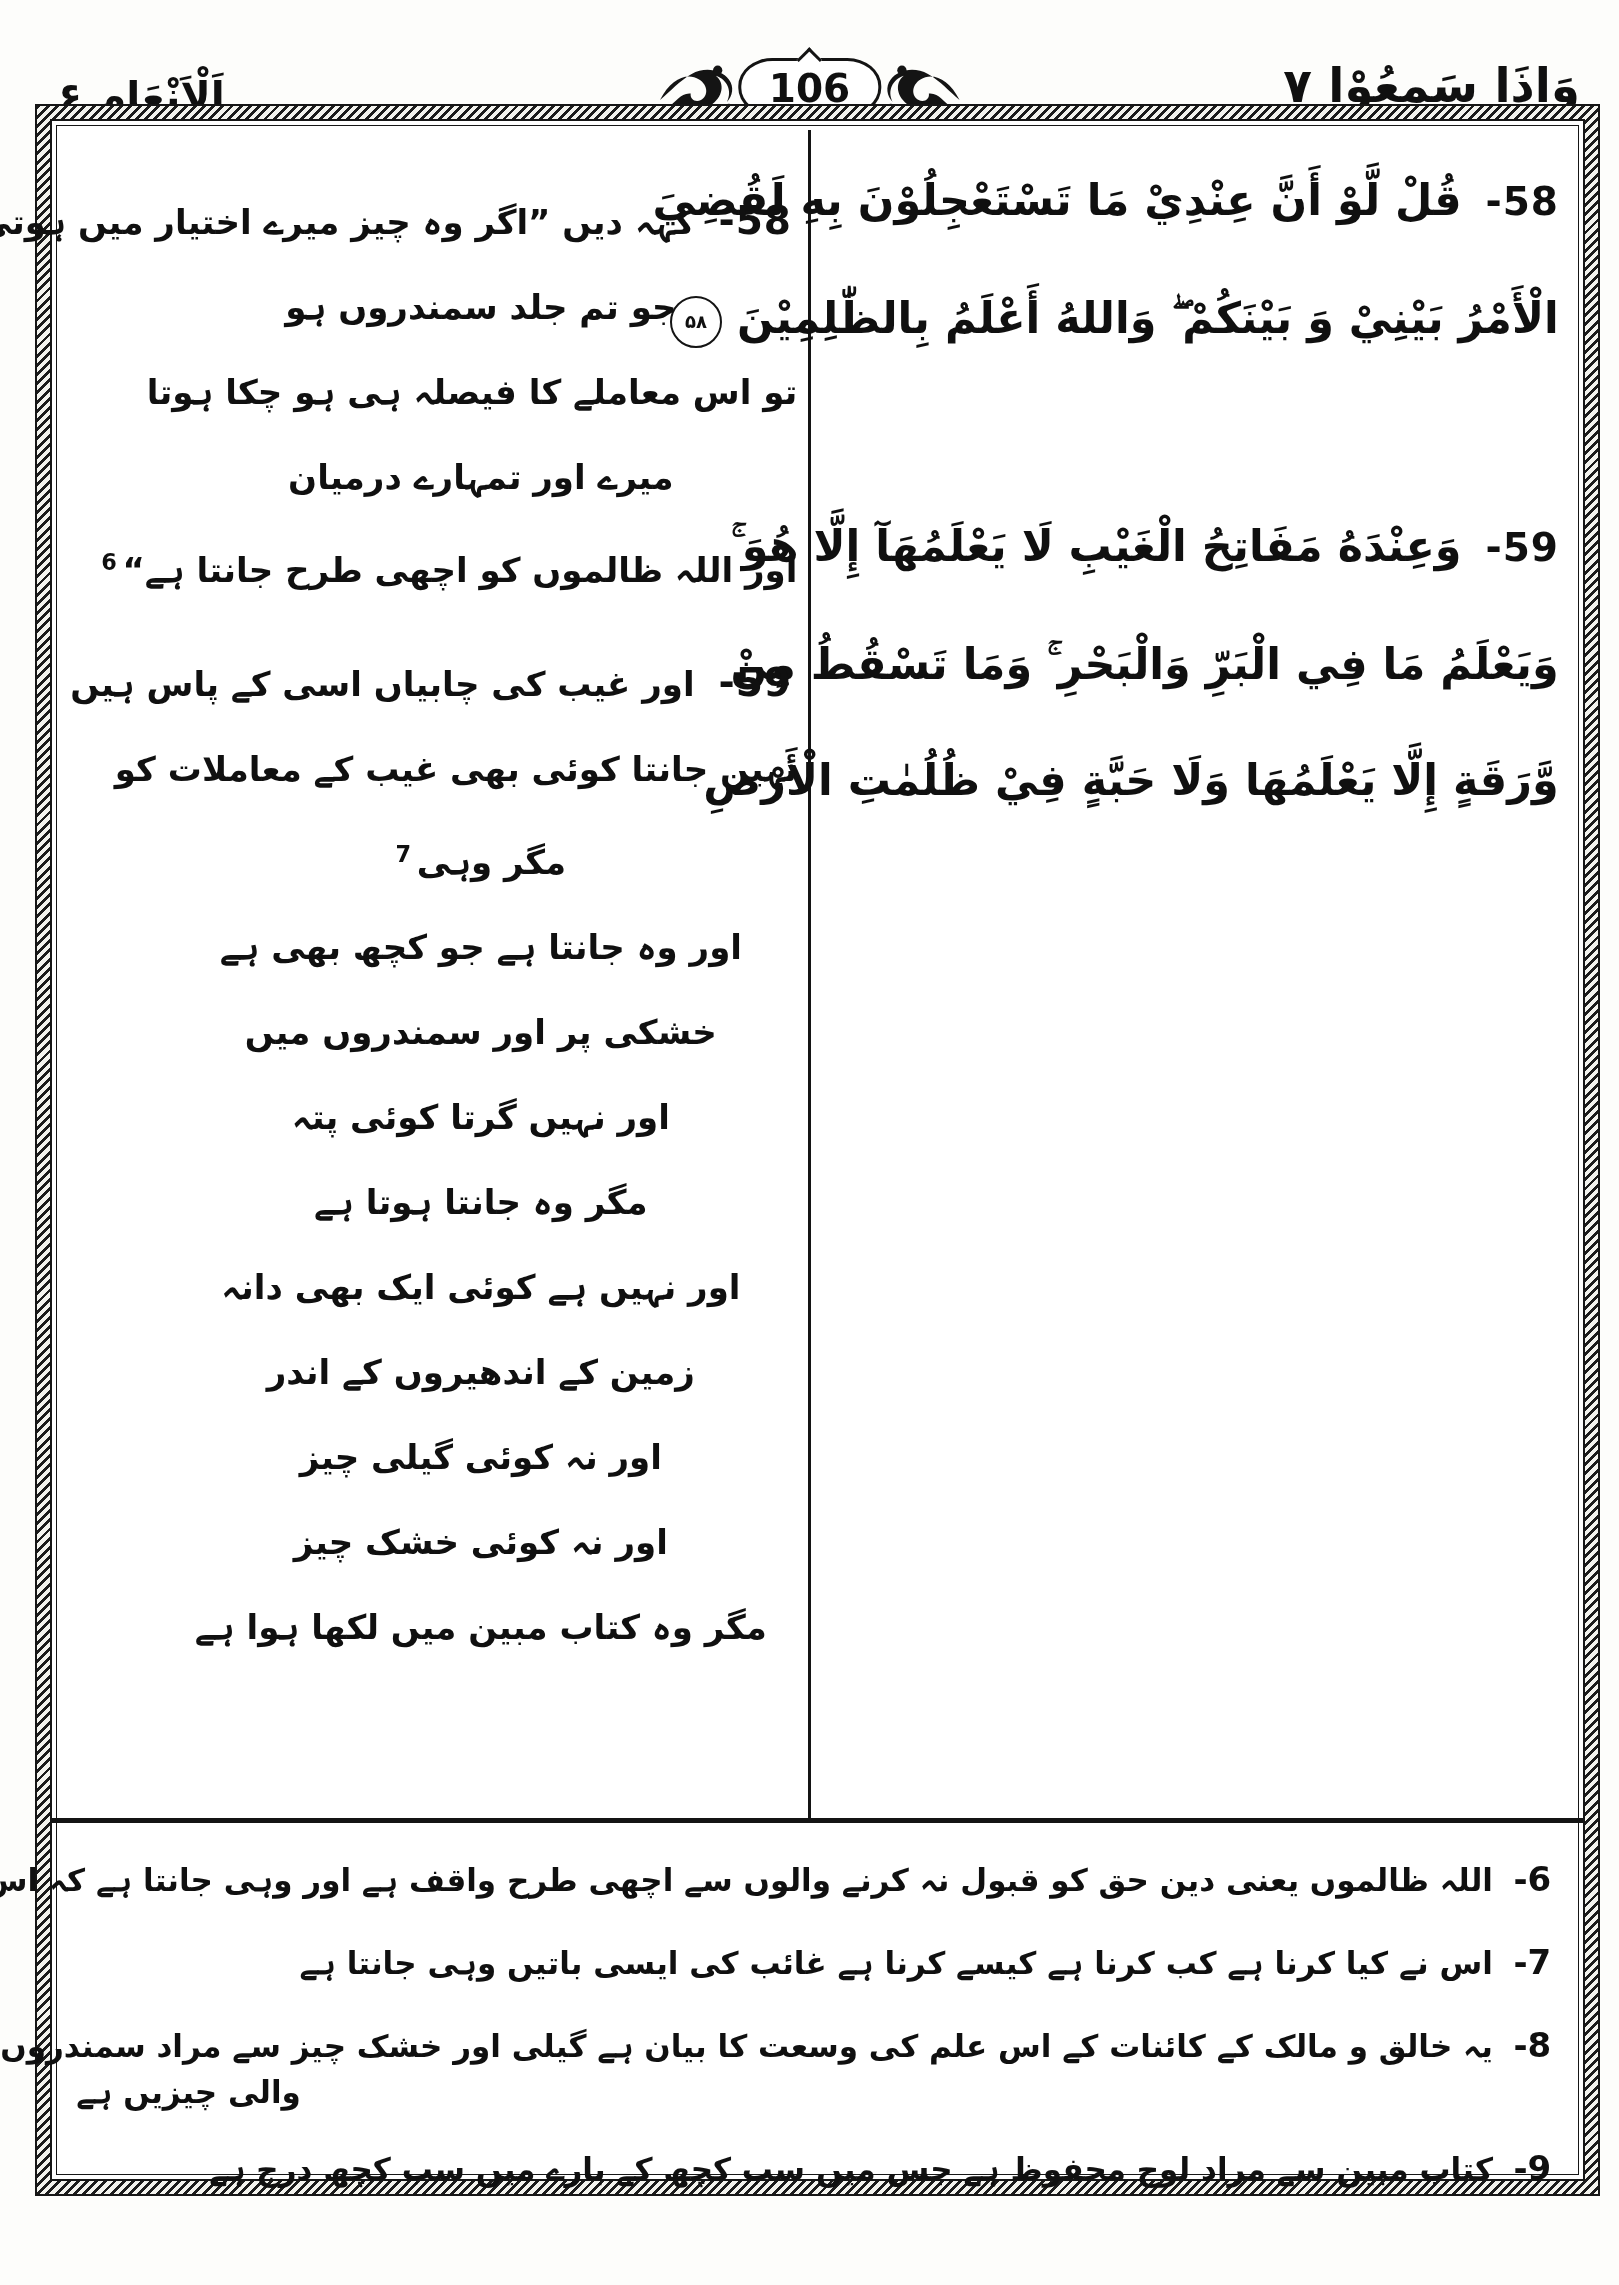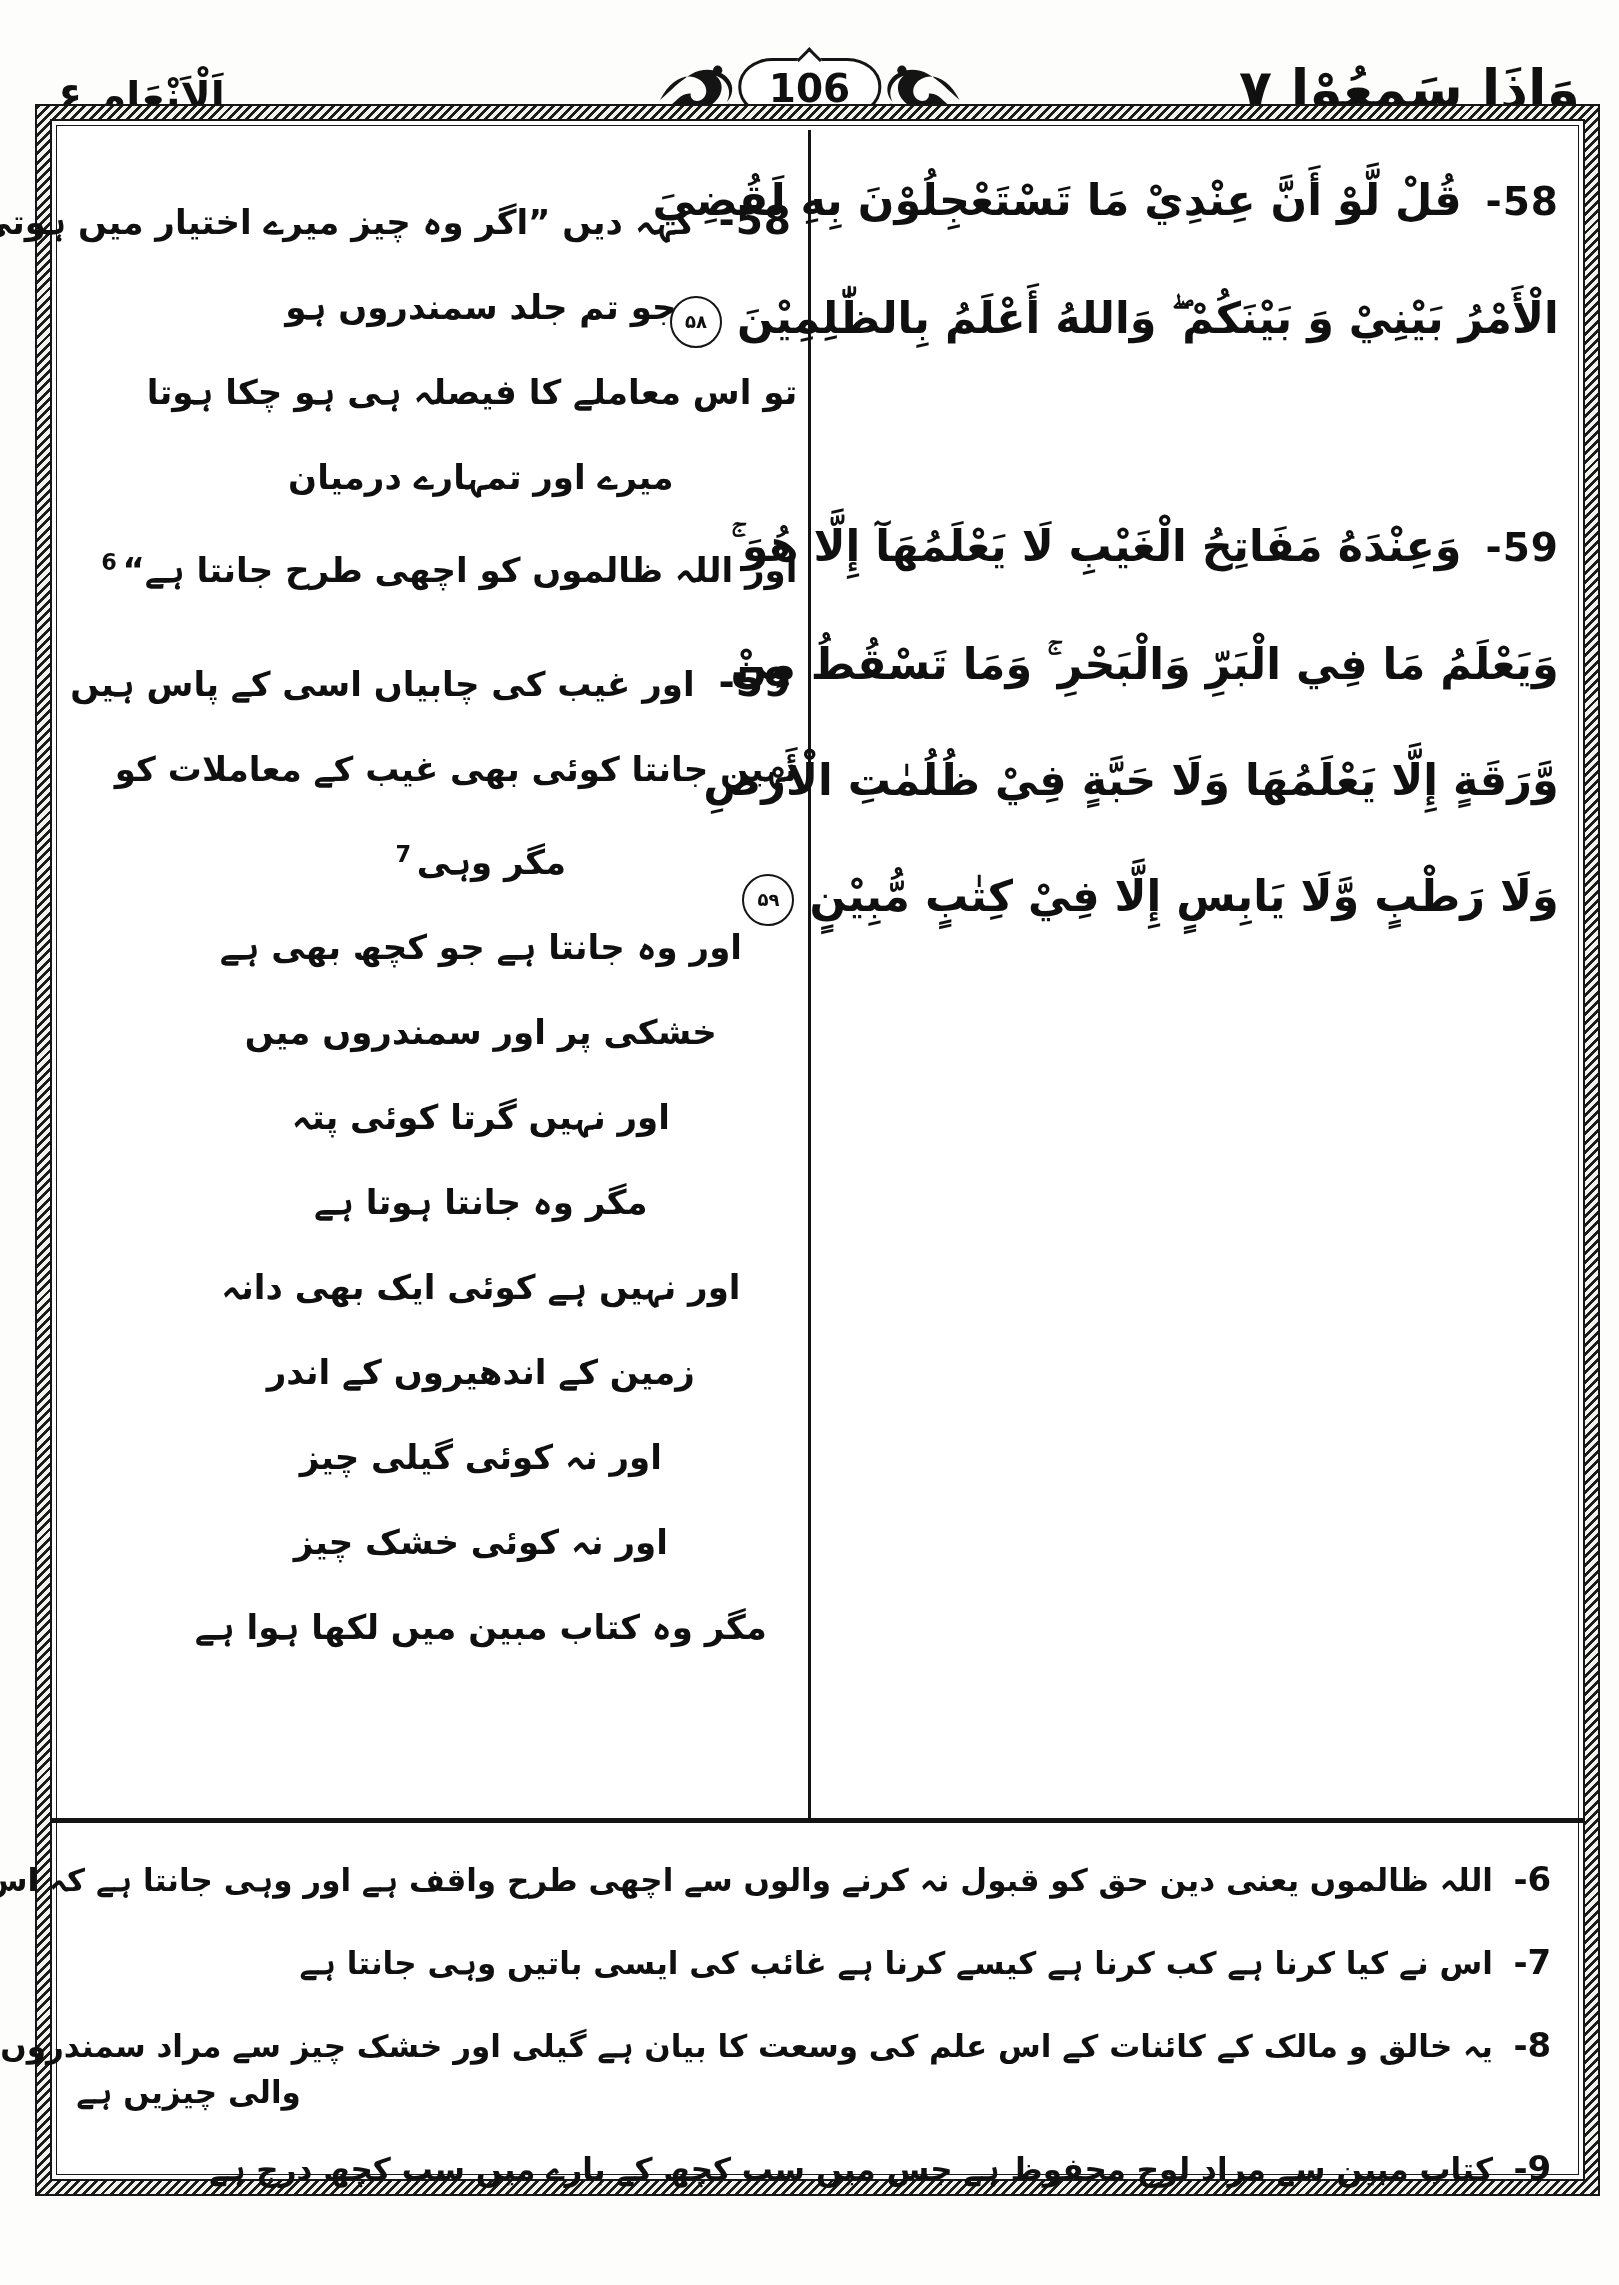--- a/index.html
+++ b/index.html
@@ -8,21 +8,21 @@
     background:#fdfdfb; color:#101010; overflow:hidden;
     font-family:"DejaVu Sans", sans-serif;
   }
   
   .surah-title {
     position:absolute; left:57px; top:73px; direction:rtl;
     font-size:41px; font-weight:bold; letter-spacing:0.9px;
   }
   .juz-title {
     position:absolute; right:39px; top:58px; direction:rtl;
-    font-size:54px; font-weight:bold;
+    font-size:47px; font-weight:bold;
   }
   .page-medallion {
     position:absolute; left:50%; top:58px; transform:translateX(-50%);
     display:flex; align-items:center; gap:2px;
   }
   .cartouche {
     position:relative; border:3.7px solid #141414; background:#fff;
     border-radius:34px / 28px; padding:7.5px 28px 5.6px 28px;
     font-size:39px; line-height:1; font-weight:bold;
   }
@@ -139,23 +139,20 @@
           <div class="a-verse v59-ar">
             <div class="a-line">
               <span class="vnum">59-</span><span>وَعِنْدَهُ مَفَاتِحُ الْغَيْبِ لَا يَعْلَمُهَآ إِلَّا هُوَ ۚ</span>
             </div>
             <div class="a-line">
               <span>وَيَعْلَمُ مَا فِي الْبَرِّ وَالْبَحْرِ ۚ وَمَا تَسْقُطُ مِنْ</span>
             </div>
             <div class="a-line">
               <span>وَّرَقَةٍ إِلَّا يَعْلَمُهَا وَلَا حَبَّةٍ فِيْ ظُلُمٰتِ الْأَرْضِ</span>
             </div>
-            <div class="a-line">
-              <span>وَلَا رَطْبٍ وَّلَا يَابِسٍ إِلَّا فِيْ كِتٰبٍ مُّبِيْنٍ</span><span class="ayah-circle">۵۹</span>
-            </div>
           </div>
         </div>
 
         <div class="col-urdu">
           <div class="u-verse v58-ur">
             <div class="u-line first">
               <span class="vnum">58-</span><span>کہہ دیں ”اگر وہ چیز میرے اختیار میں ہوتی</span>
             </div>
             <div class="u-line"><span>جو تم جلد سمندروں ہو</span></div>
             <div class="u-line"><span>تو اس معاملے کا فیصلہ ہی ہو چکا ہوتا</span></div>

